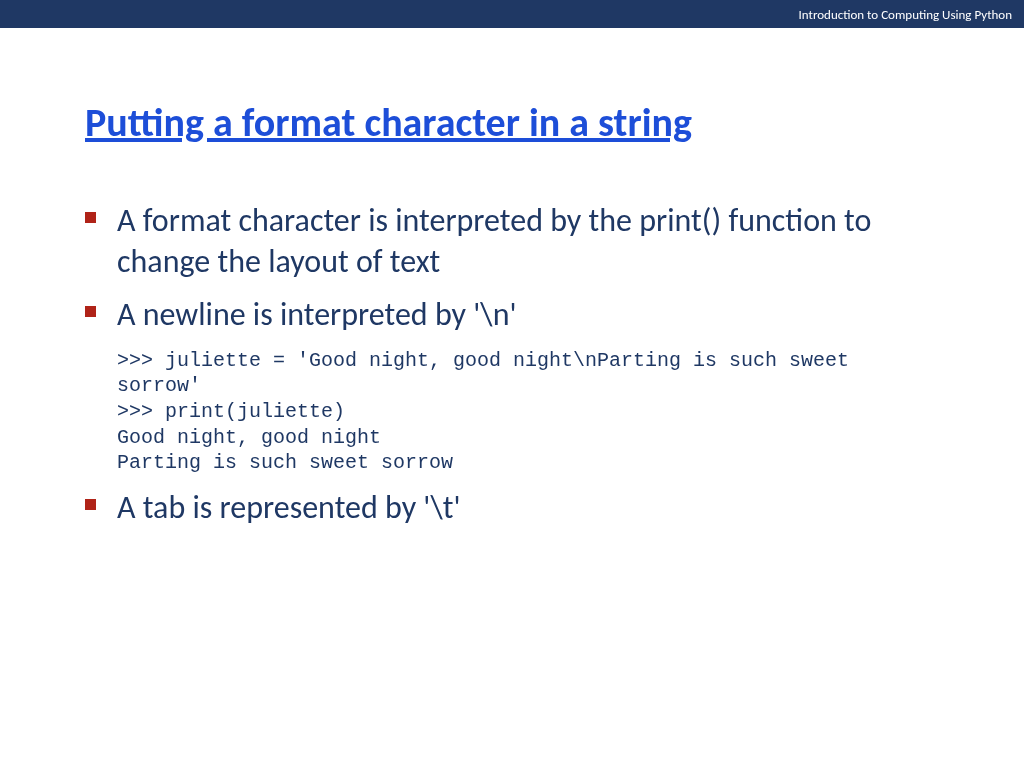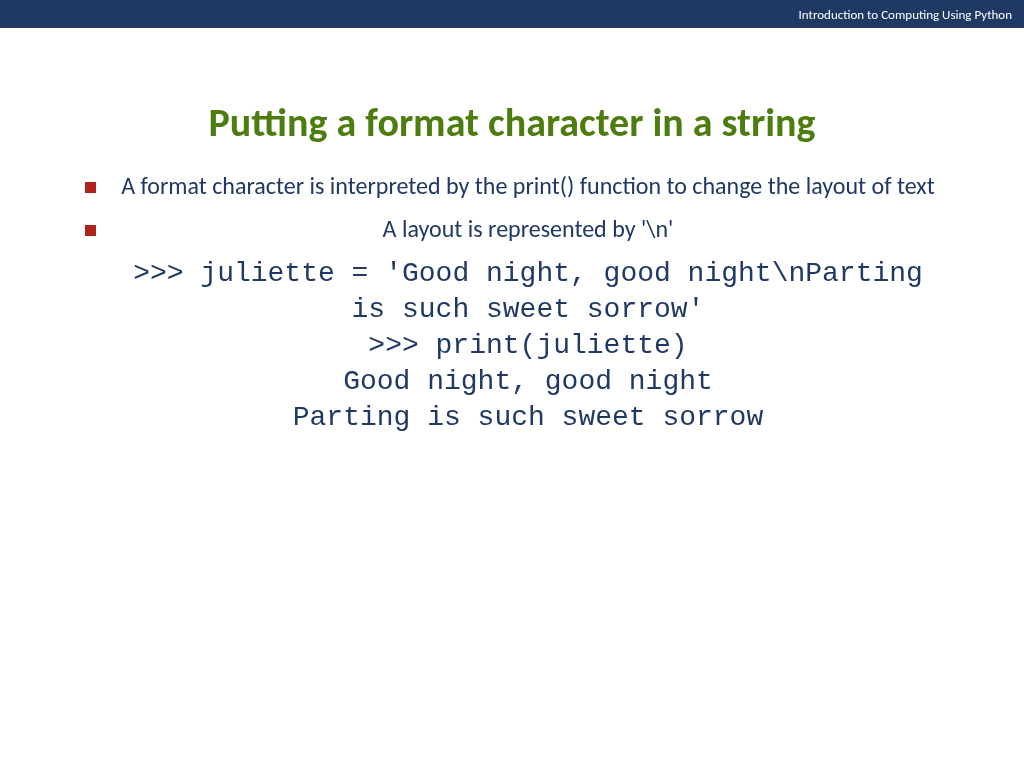--- a/index.html
+++ b/index.html
@@ -1,15 +1,15 @@
 <!DOCTYPE html>
 <html><head>
 <meta charset="utf-8">
 <style>
-  * { margin: 0; padding: 0; box-sizing: border-box; text-align: center; }
+  * { margin: 0; padding: 0; box-sizing: border-box; }
   body {
     width: 1024px;
     height: 768px;
     background: #ffffff;
     font-family: Calibri, 'Segoe UI', Arial, sans-serif;
     overflow: hidden;
   }
   .header-bar {
     width: 100%;
     height: 28px;
@@ -23,46 +23,47 @@
     color: #ffffff;
     font-size: 13px;
     font-weight: 400;
   }
   .content {
     padding: 70px 85px 0 85px;
   }
   .title {
     font-size: 40px;
     font-weight: 700;
-    color: #4d7c0f;
-    margin-bottom: 24px;
+    color: #1d4ed8;
+    margin-bottom: 54px;
+    text-decoration: underline;
   }
   ul.bullets {
     list-style: none;
   }
   ul.bullets > li {
     position: relative;
     padding-left: 32px;
     color: #1f3864;
-    font-size: 24px;
+    font-size: 32px;
     line-height: 1.28;
     margin-bottom: 12px;
   }
   ul.bullets > li::before {
     content: '';
     position: absolute;
     left: 0;
     top: 11px;
     width: 11px;
     height: 11px;
     background: #b02318;
   }
   .code-block {
     font-family: 'Courier New', Courier, monospace;
-    font-size: 28px;
+    font-size: 20px;
     color: #1f3864;
     line-height: 1.28;
     white-space: pre-wrap;
     padding-left: 32px;
     margin-bottom: 12px;
     margin-top: 4px;
   }
 </style>
 </head>
 <body>
@@ -72,23 +73,28 @@
 </div>
 
 <div class="content">
   <h1 class="title">Putting a format character in a string</h1>
 
   <ul class="bullets">
     <li>
       <span>A format character is interpreted by the print() function to change the layout of text</span>
     </li>
     <li>
-      <span>A layout is represented by '\n'</span>
+      <span>A newline is interpreted by '\n'</span>
     </li>
   </ul>
 
   <div class="code-block">&gt;&gt;&gt; juliette = 'Good night, good night\nParting is such sweet sorrow'
 &gt;&gt;&gt; print(juliette)
 Good night, good night
 Parting is such sweet sorrow</div>
 
+  <ul class="bullets">
+    <li>
+      <span>A tab is represented by '\t'</span>
+    </li>
+  </ul>
 
 </div>
 
 </body></html>

